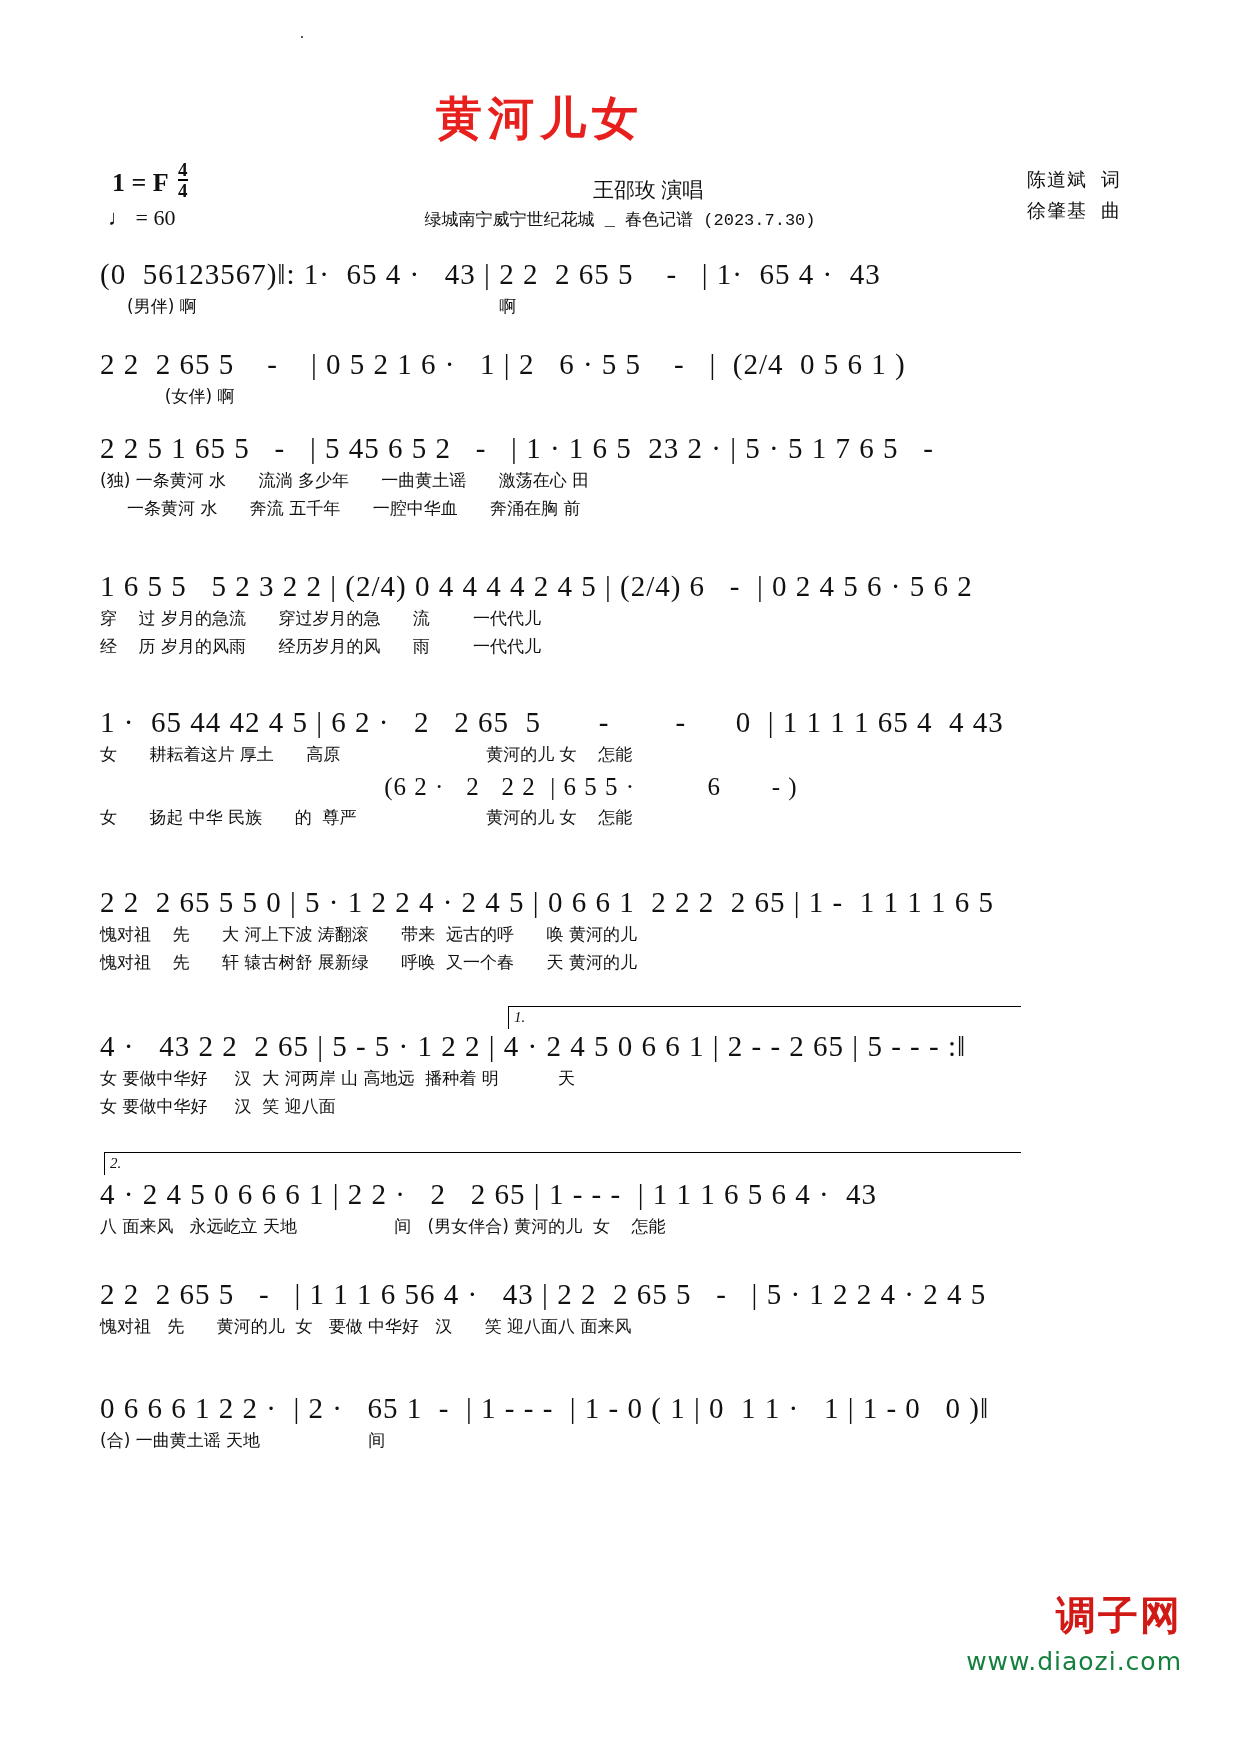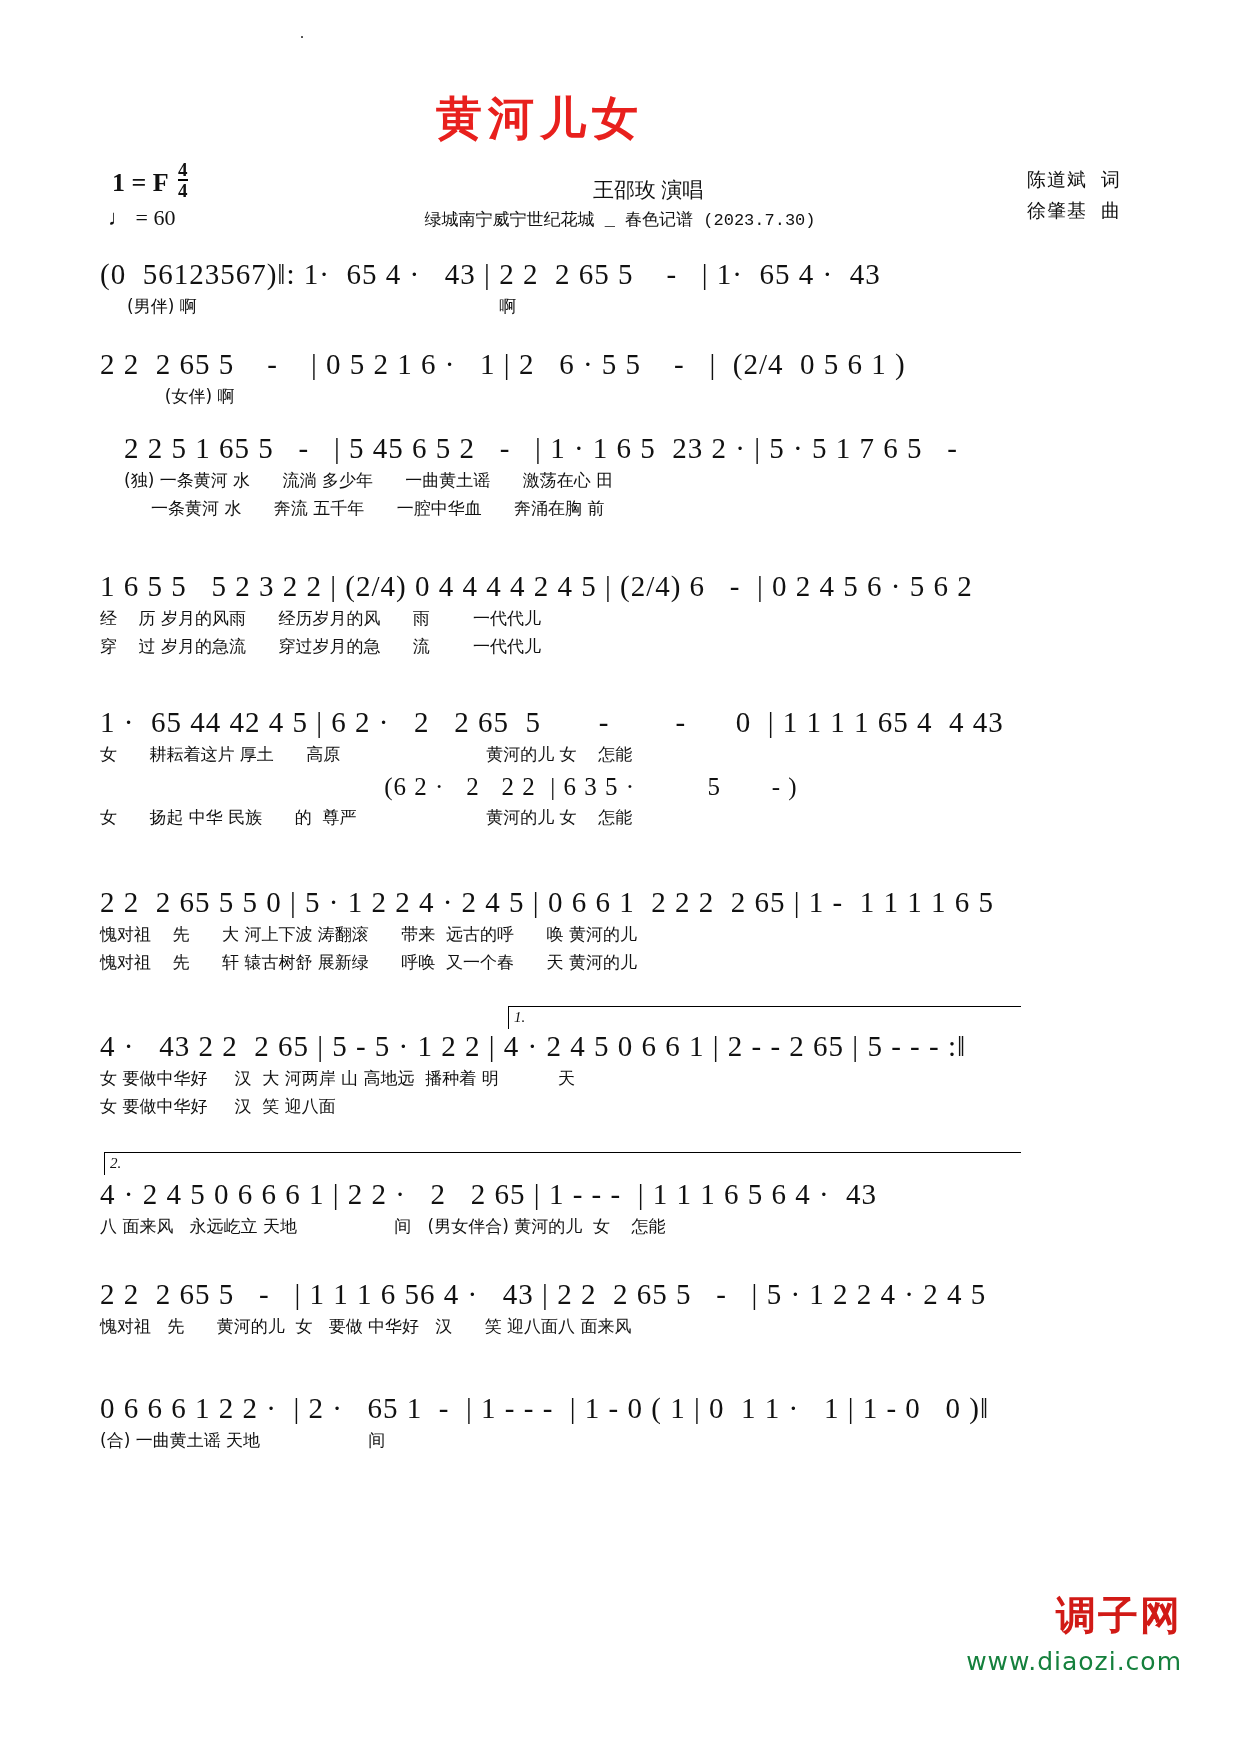--- a/index.html
+++ b/index.html
@@ -137,36 +137,36 @@
   <div class="sys" style="top:258px;">
     <div class="notes">(0  56123567)‖: 1·  65 4 ·   43 | 2 2  2 65 5    -   | 1·  65 4 ·  43</div>
     <div class="lyr">     (男伴) 啊                                                        啊</div>
   </div>
 
   <div class="sys" style="top:348px;">
     <div class="notes">2 2  2 65 5    -    | 0 5 2 1 6 ·   1 | 2   6 · 5 5    -   |  (2/4  0 5 6 1 )</div>
     <div class="lyr">            (女伴) 啊</div>
   </div>
 
-  <div class="sys" style="top:432px;margin-left:24px;">
+  <div class="sys" style="top:432px;">
     <div class="notes">2 2 5 1 65 5   -   | 5 45 6 5 2   -   | 1 · 1 6 5  23 2 · | 5 · 5 1 7 6 5   -</div>
     <div class="lyr">(独) 一条黄河 水      流淌 多少年      一曲黄土谣      激荡在心 田</div>
     <div class="lyr">     一条黄河 水      奔流 五千年      一腔中华血      奔涌在胸 前</div>
   </div>
 
   <div class="sys" style="top:570px;">
     <div class="notes">1 6 5 5   5 2 3 2 2 | (2/4) 0 4 4 4 4 2 4 5 | (2/4) 6   -  | 0 2 4 5 6 · 5 6 2</div>
+    <div class="lyr">穿    过 岁月的急流      穿过岁月的急      流        一代代儿</div>
     <div class="lyr">经    历 岁月的风雨      经历岁月的风      雨        一代代儿</div>
-    <div class="lyr">穿    过 岁月的急流      穿过岁月的急      流        一代代儿</div>
   </div>
 
   <div class="sys" style="top:706px;">
     <div class="notes">1 ·  65 44 42 4 5 | 6 2 ·   2   2 65  5       -        -      0  | 1 1 1 1 65 4  4 43</div>
     <div class="lyr">女      耕耘着这片 厚土      高原                           黄河的儿 女    怎能</div>
-    <div class="notes" style="font-size:25px;margin-top:6px;padding-left:190px;">             (6 2 ·   2   2 2  | 6 3 5 ·          5       - )</div>
+    <div class="notes" style="font-size:25px;margin-top:6px;padding-left:190px;">             (6 2 ·   2   2 2  | 6 5 5 ·          6       - )</div>
     <div class="lyr">女      扬起 中华 民族      的  尊严                        黄河的儿 女    怎能</div>
   </div>
 
   <div class="sys" style="top:886px;">
     <div class="notes">2 2  2 65 5 5 0 | 5 · 1 2 2 4 · 2 4 5 | 0 6 6 1  2 2 2  2 65 | 1 -  1 1 1 1 6 5</div>
     <div class="lyr">愧对祖    先      大 河上下波 涛翻滚      带来  远古的呼      唤 黄河的儿</div>
     <div class="lyr">愧对祖    先      轩 辕古树舒 展新绿      呼唤  又一个春      天 黄河的儿</div>
   </div>
 
   <div class="volta" style="left:508px;top:1006px;width:512px;">

